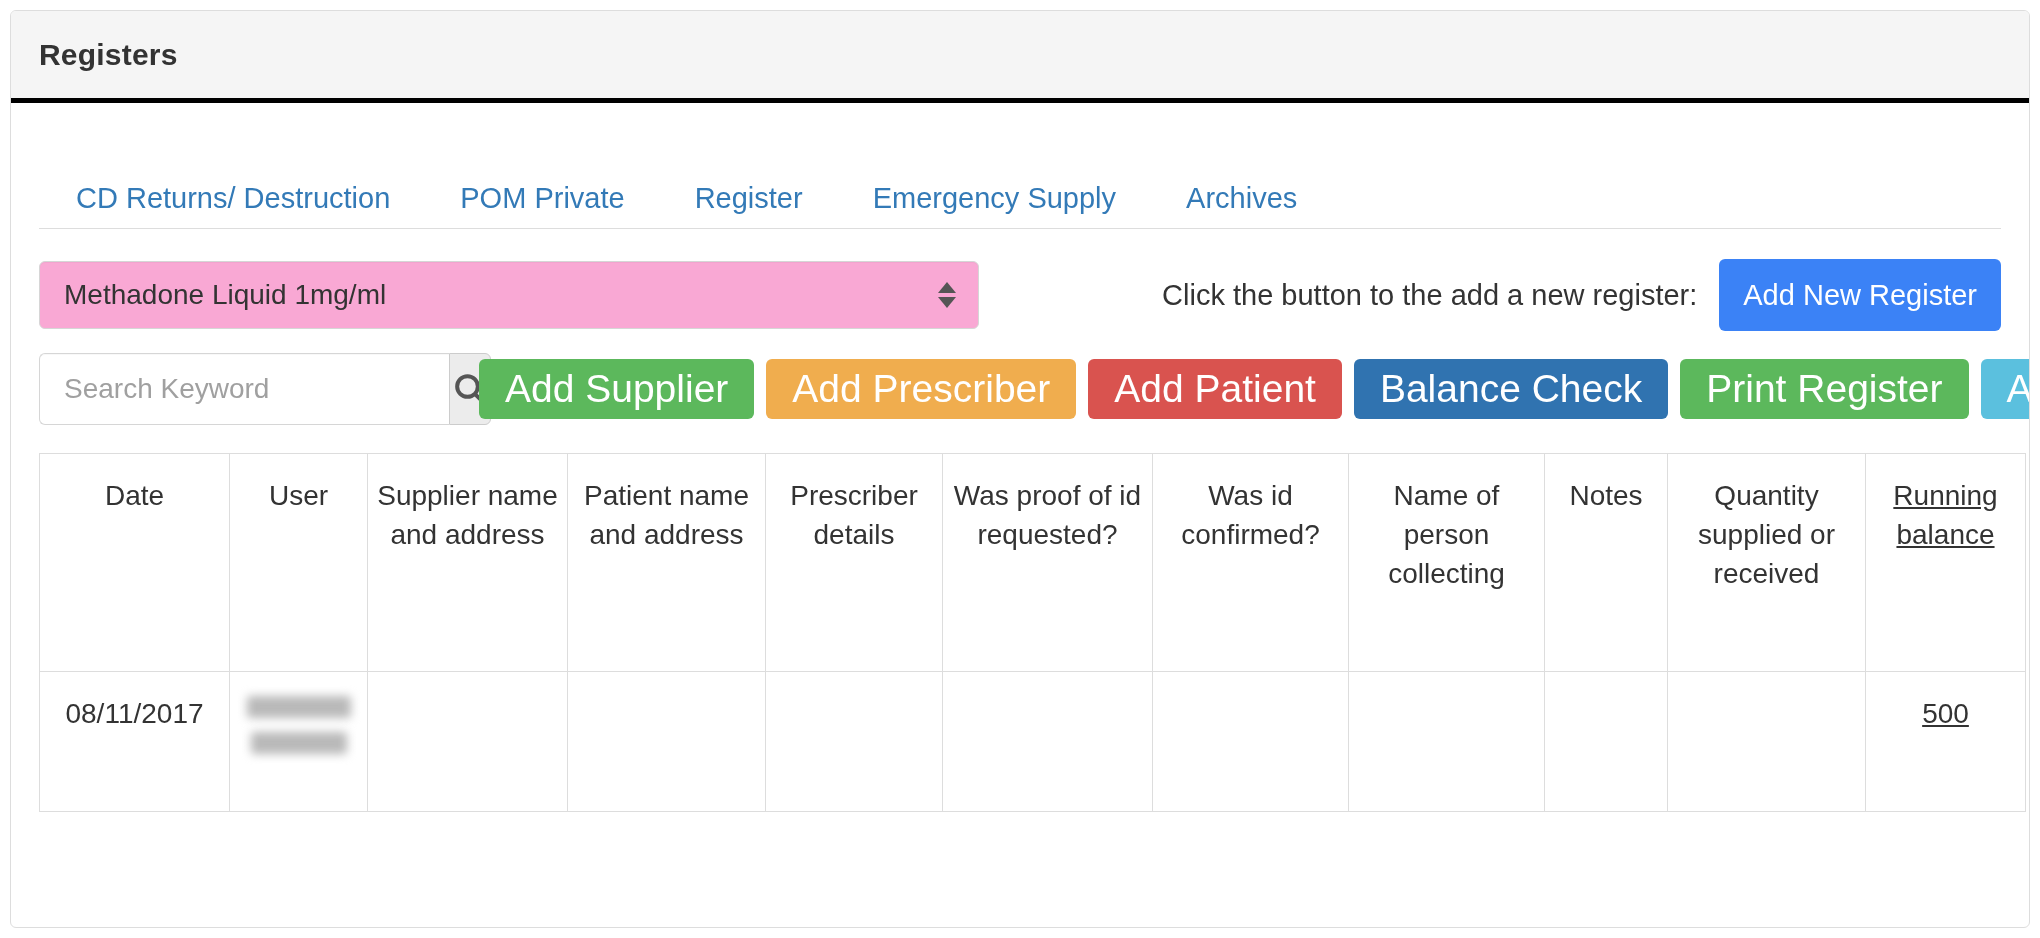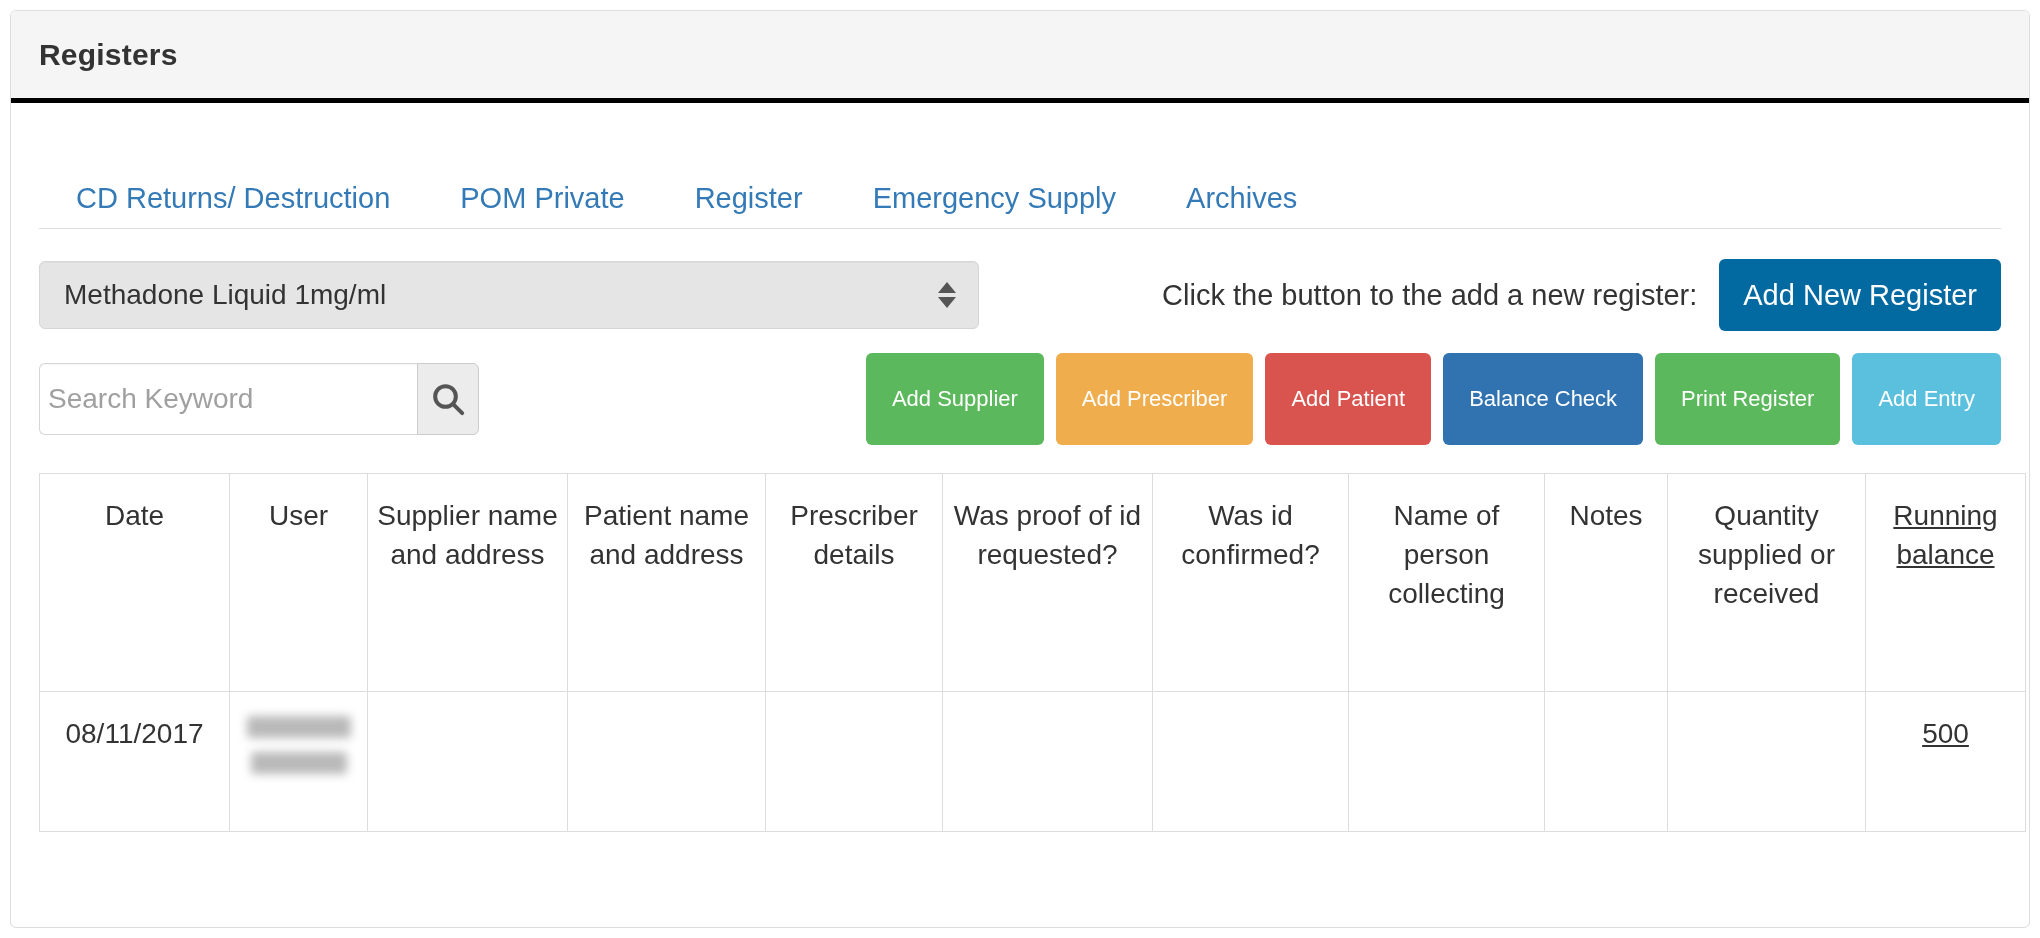--- a/index.html
+++ b/index.html
@@ -81,21 +81,21 @@
   .row-select {
     display: flex;
     align-items: center;
     margin-top: 30px;
   }
   .drug-select {
     width: 940px;
     height: 68px;
     border: 1px solid #d6d6d6;
     border-radius: 6px;
-    background: #e5e5e5;
+    background: #f9a8d4;
     display: flex;
     align-items: center;
     justify-content: space-between;
     padding: 0 22px 0 24px;
     font-size: 28px;
     color: #333333;
     cursor: pointer;
     box-shadow: inset 0 1px 1px rgba(0,0,0,0.03);
   }
   .spinner {
@@ -138,21 +138,21 @@
     display: flex;
     width: 440px;
     height: 72px;
   }
   .search-input {
     flex: 1;
     height: 72px;
     border: 1px solid #d6d6d6;
     border-right: none;
     border-radius: 6px 0 0 6px;
-    padding: 0 8px;
+    padding: 0 24px;
     font-size: 28px;
     font-family: "Liberation Sans", sans-serif;
     color: #333333;
     background: #ffffff;
     outline: none;
     box-shadow: inset 0 1px 1px rgba(0,0,0,0.03);
   }
   .search-input::placeholder { color: #a0a0a0; }
   .search-btn {
     width: 92px;
@@ -165,25 +165,25 @@
     justify-content: center;
     cursor: pointer;
   }
 
   .btn-group {
     display: flex;
     gap: 12px;
     margin-left: auto;
   }
   .btn {
-    height: 92px;
+    height: 60px;
     border: none;
     border-radius: 6px;
     color: #ffffff;
-    font-size: 22px;
+    font-size: 39px;
     font-family: "Liberation Sans", sans-serif;
     padding: 0 26px;
     cursor: pointer;
     display: flex;
     align-items: center;
     justify-content: center;
     white-space: nowrap;
   }
   .btn-register {
     height: 72px;
@@ -282,21 +282,21 @@
         <div class="drug-select">
           <span>Methadone Liquid 1mg/ml</span>
           <span class="spinner">
             <span class="spin-up"></span>
             <span class="spin-down"></span>
           </span>
         </div>
 
         <div class="add-register-wrap">
           <span class="add-register-label">Click the button to the add a new register:</span>
-          <button class="btn-register" style="background:#0369a1">Add New Register</button>
+          <button class="btn-register" style="background:#3b82f6">Add New Register</button>
         </div>
       </div>
 
       <div class="row-actions">
         <div class="search-group">
           <input class="search-input" type="text" placeholder="Search Keyword" style="">
           <div class="search-btn">
             <svg width="40" height="40" viewBox="0 0 24 24" fill="none" stroke="#555555" stroke-width="2.4" stroke-linecap="round">
               <circle cx="10.5" cy="10.5" r="6.2"></circle>
               <line x1="15.2" y1="15.2" x2="20.5" y2="20.5"></line>

